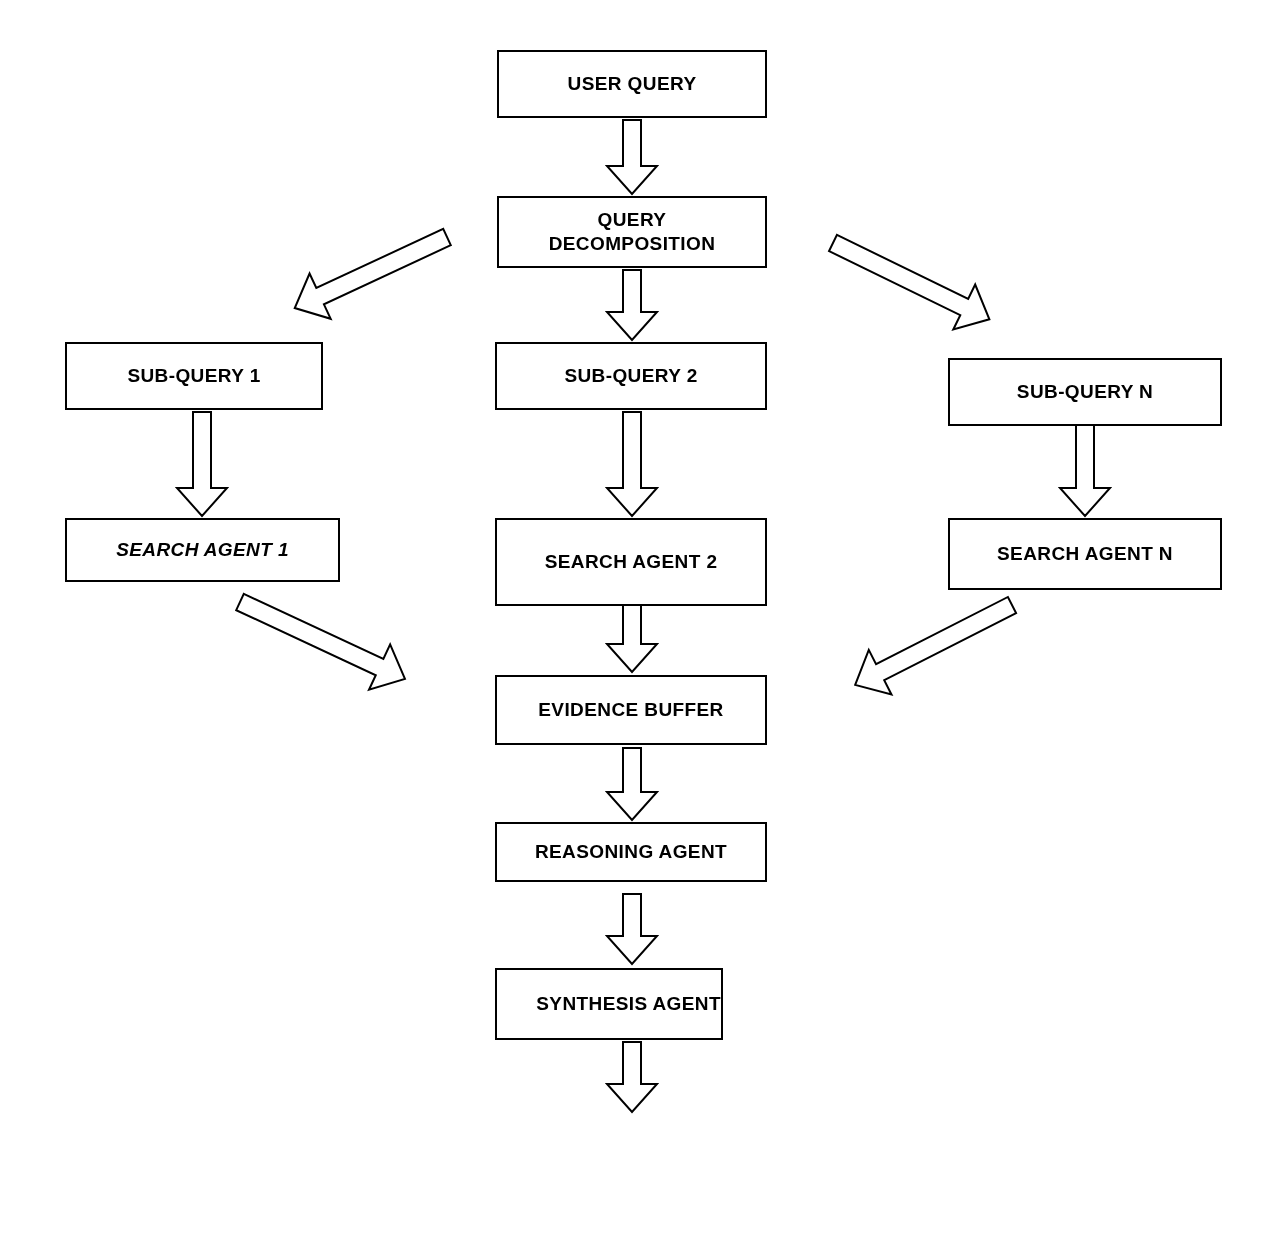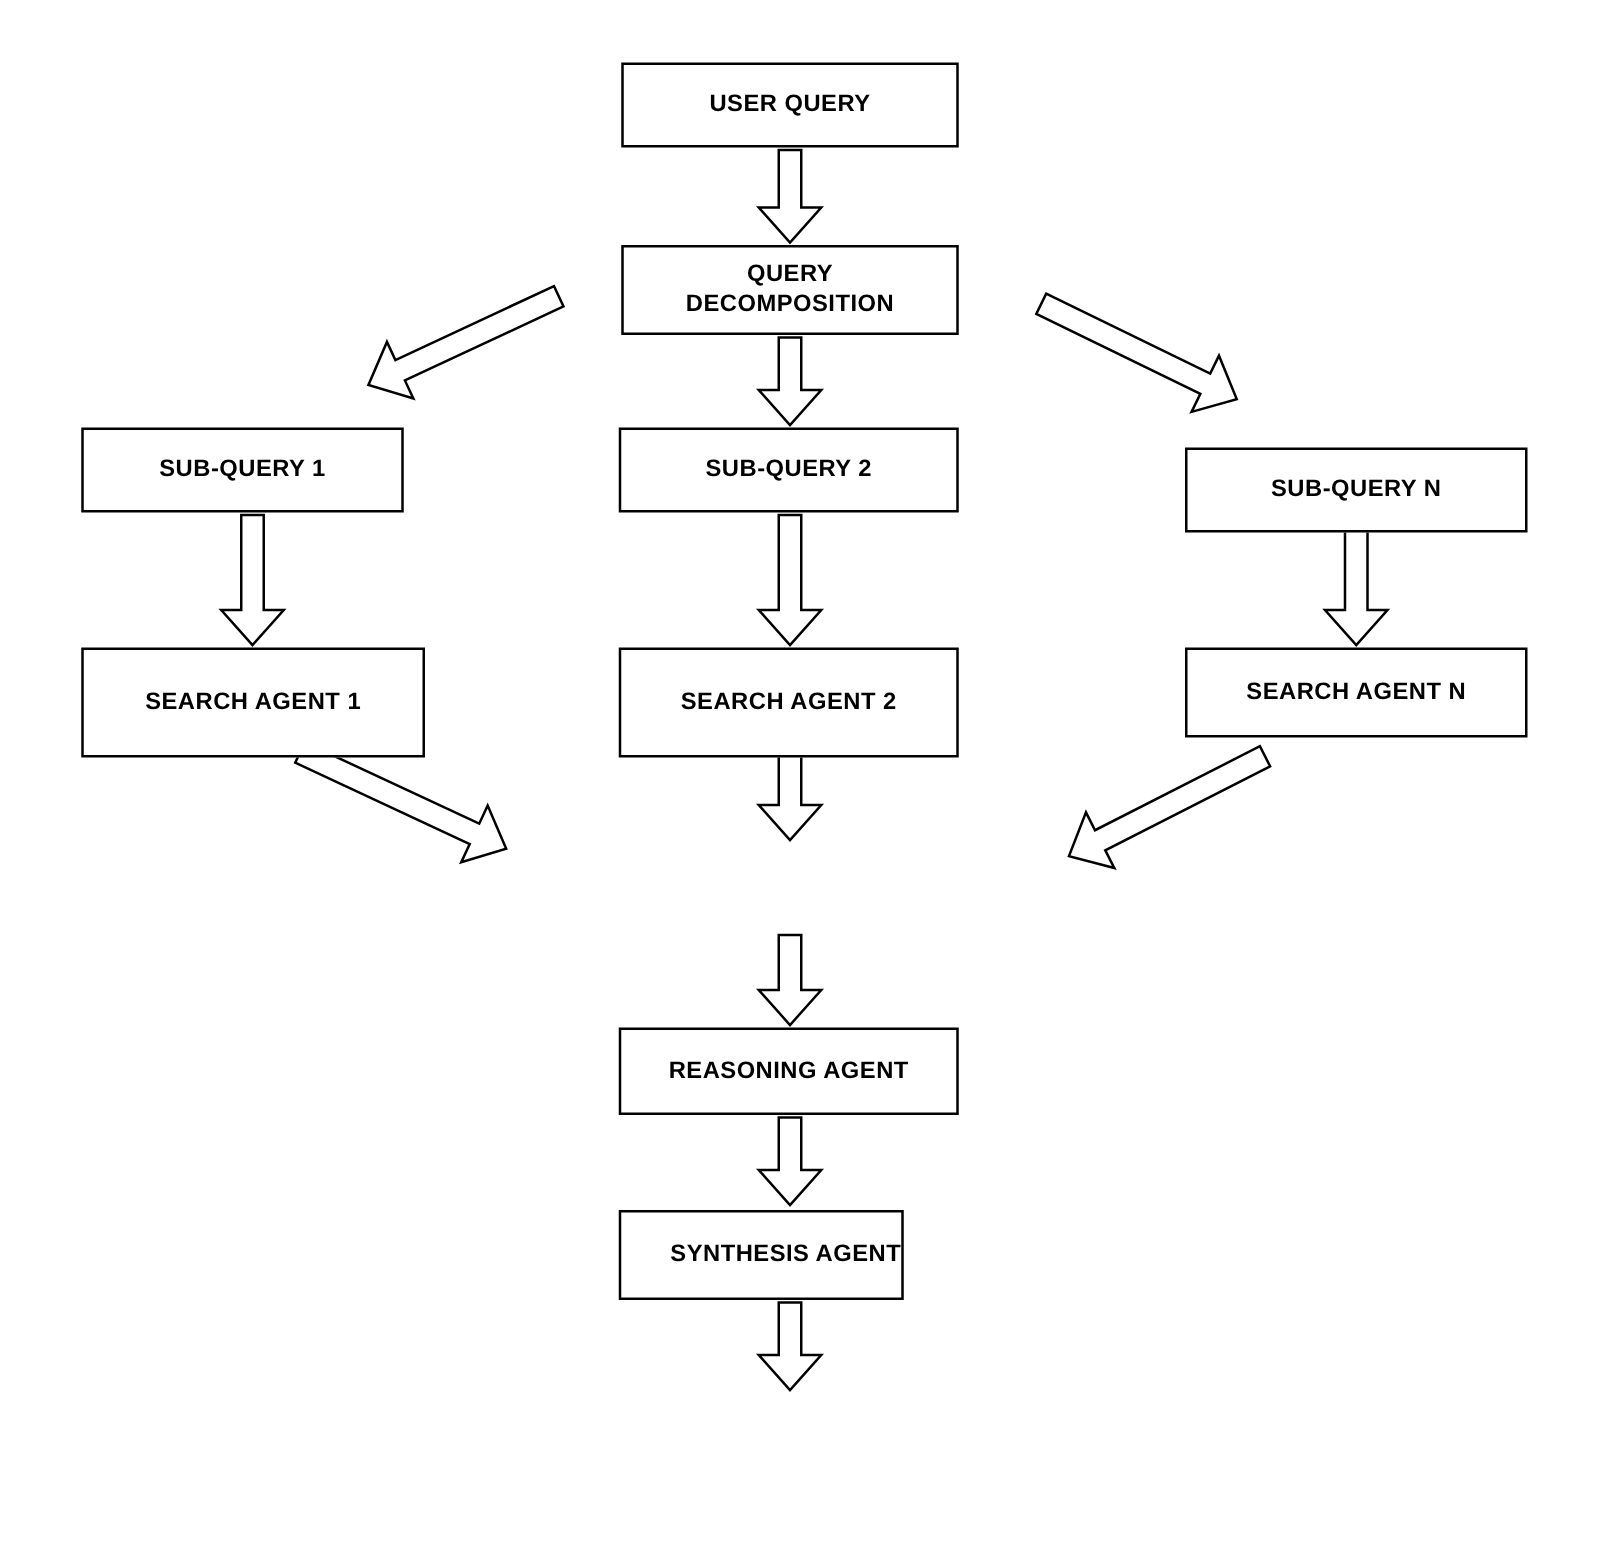--- a/index.html
+++ b/index.html
@@ -122,34 +122,37 @@
   </div>
 
   <div class="node" style="left:495px; top:342px; width:272px; height:68px;">
     <span class="node-label">SUB-QUERY 2</span>
   </div>
 
   <div class="node" style="left:948px; top:342px; width:274px; height:68px;margin-top:16px;">
     <span class="node-label">SUB-QUERY N</span>
   </div>
 
-  <div class="node" style="left:65px; top:518px; width:275px; height:88px;">
+  <div class="node" style="left:65px; top:518px; width:275px; height:64px;font-style:italic;">
     <span class="node-label">SEARCH AGENT 1</span>
   </div>
 
   <div class="node" style="left:495px; top:518px; width:272px; height:88px;">
     <span class="node-label">SEARCH AGENT 2</span>
   </div>
 
   <div class="node" style="left:948px; top:518px; width:274px; height:72px;">
     <span class="node-label">SEARCH AGENT N</span>
   </div>
 
+  <div class="node" style="left:495px; top:675px; width:272px; height:70px;">
+    <span class="node-label">EVIDENCE BUFFER</span>
+  </div>
 
-  <div class="node" style="left:495px; top:822px; width:272px; height:70px;">
+  <div class="node" style="left:495px; top:822px; width:272px; height:60px;">
     <span class="node-label">REASONING AGENT</span>
   </div>
 
   <div class="node" style="left:495px; top:968px; width:228px; height:72px;justify-content:flex-end;">
     <span class="node-label">SYNTHESIS AGENT</span>
   </div>
 
 
 </div>
 

